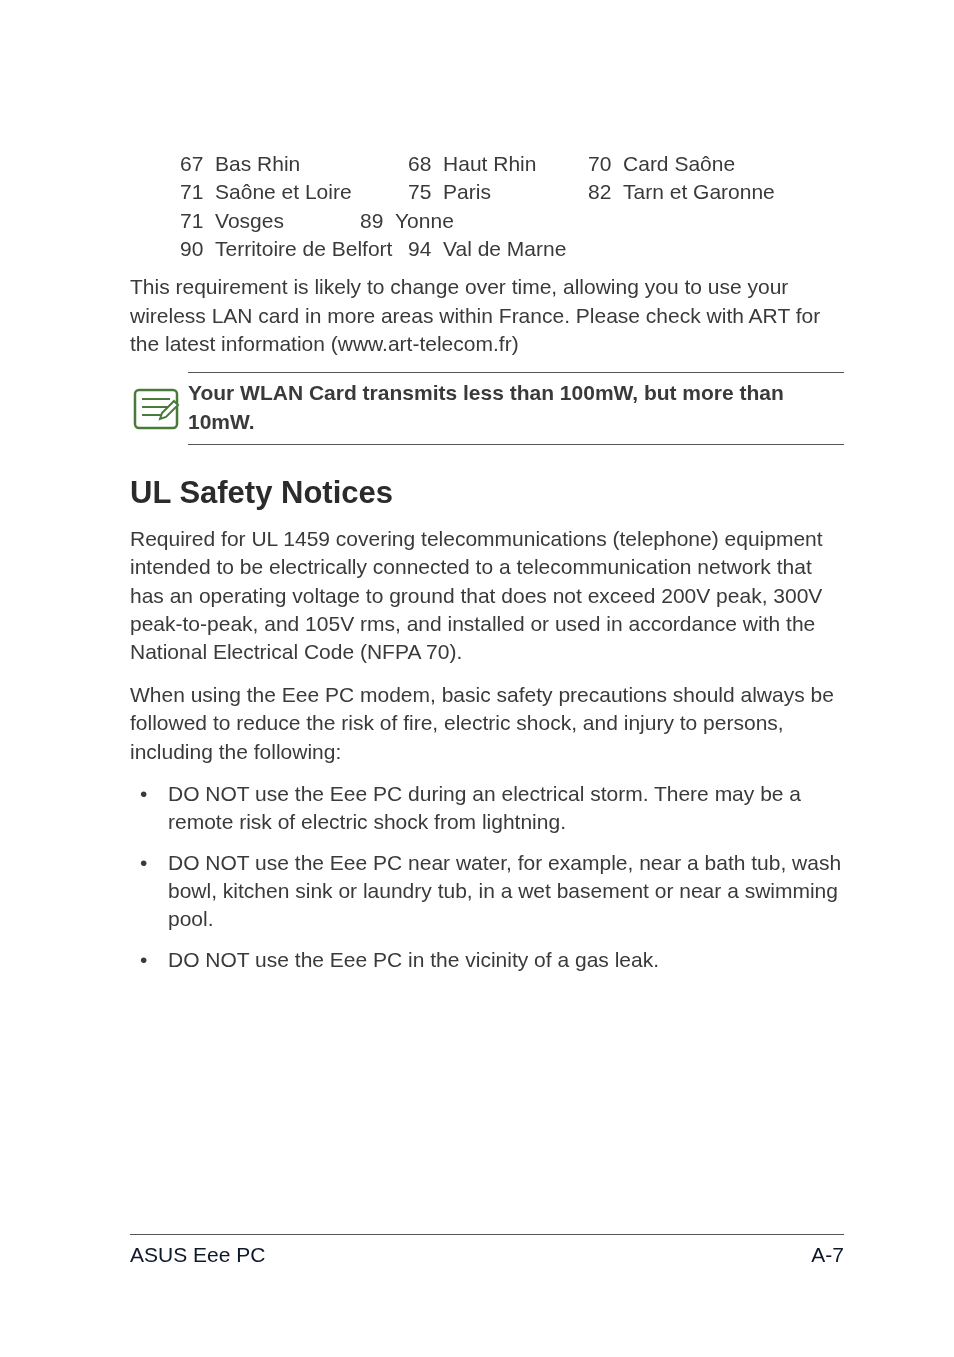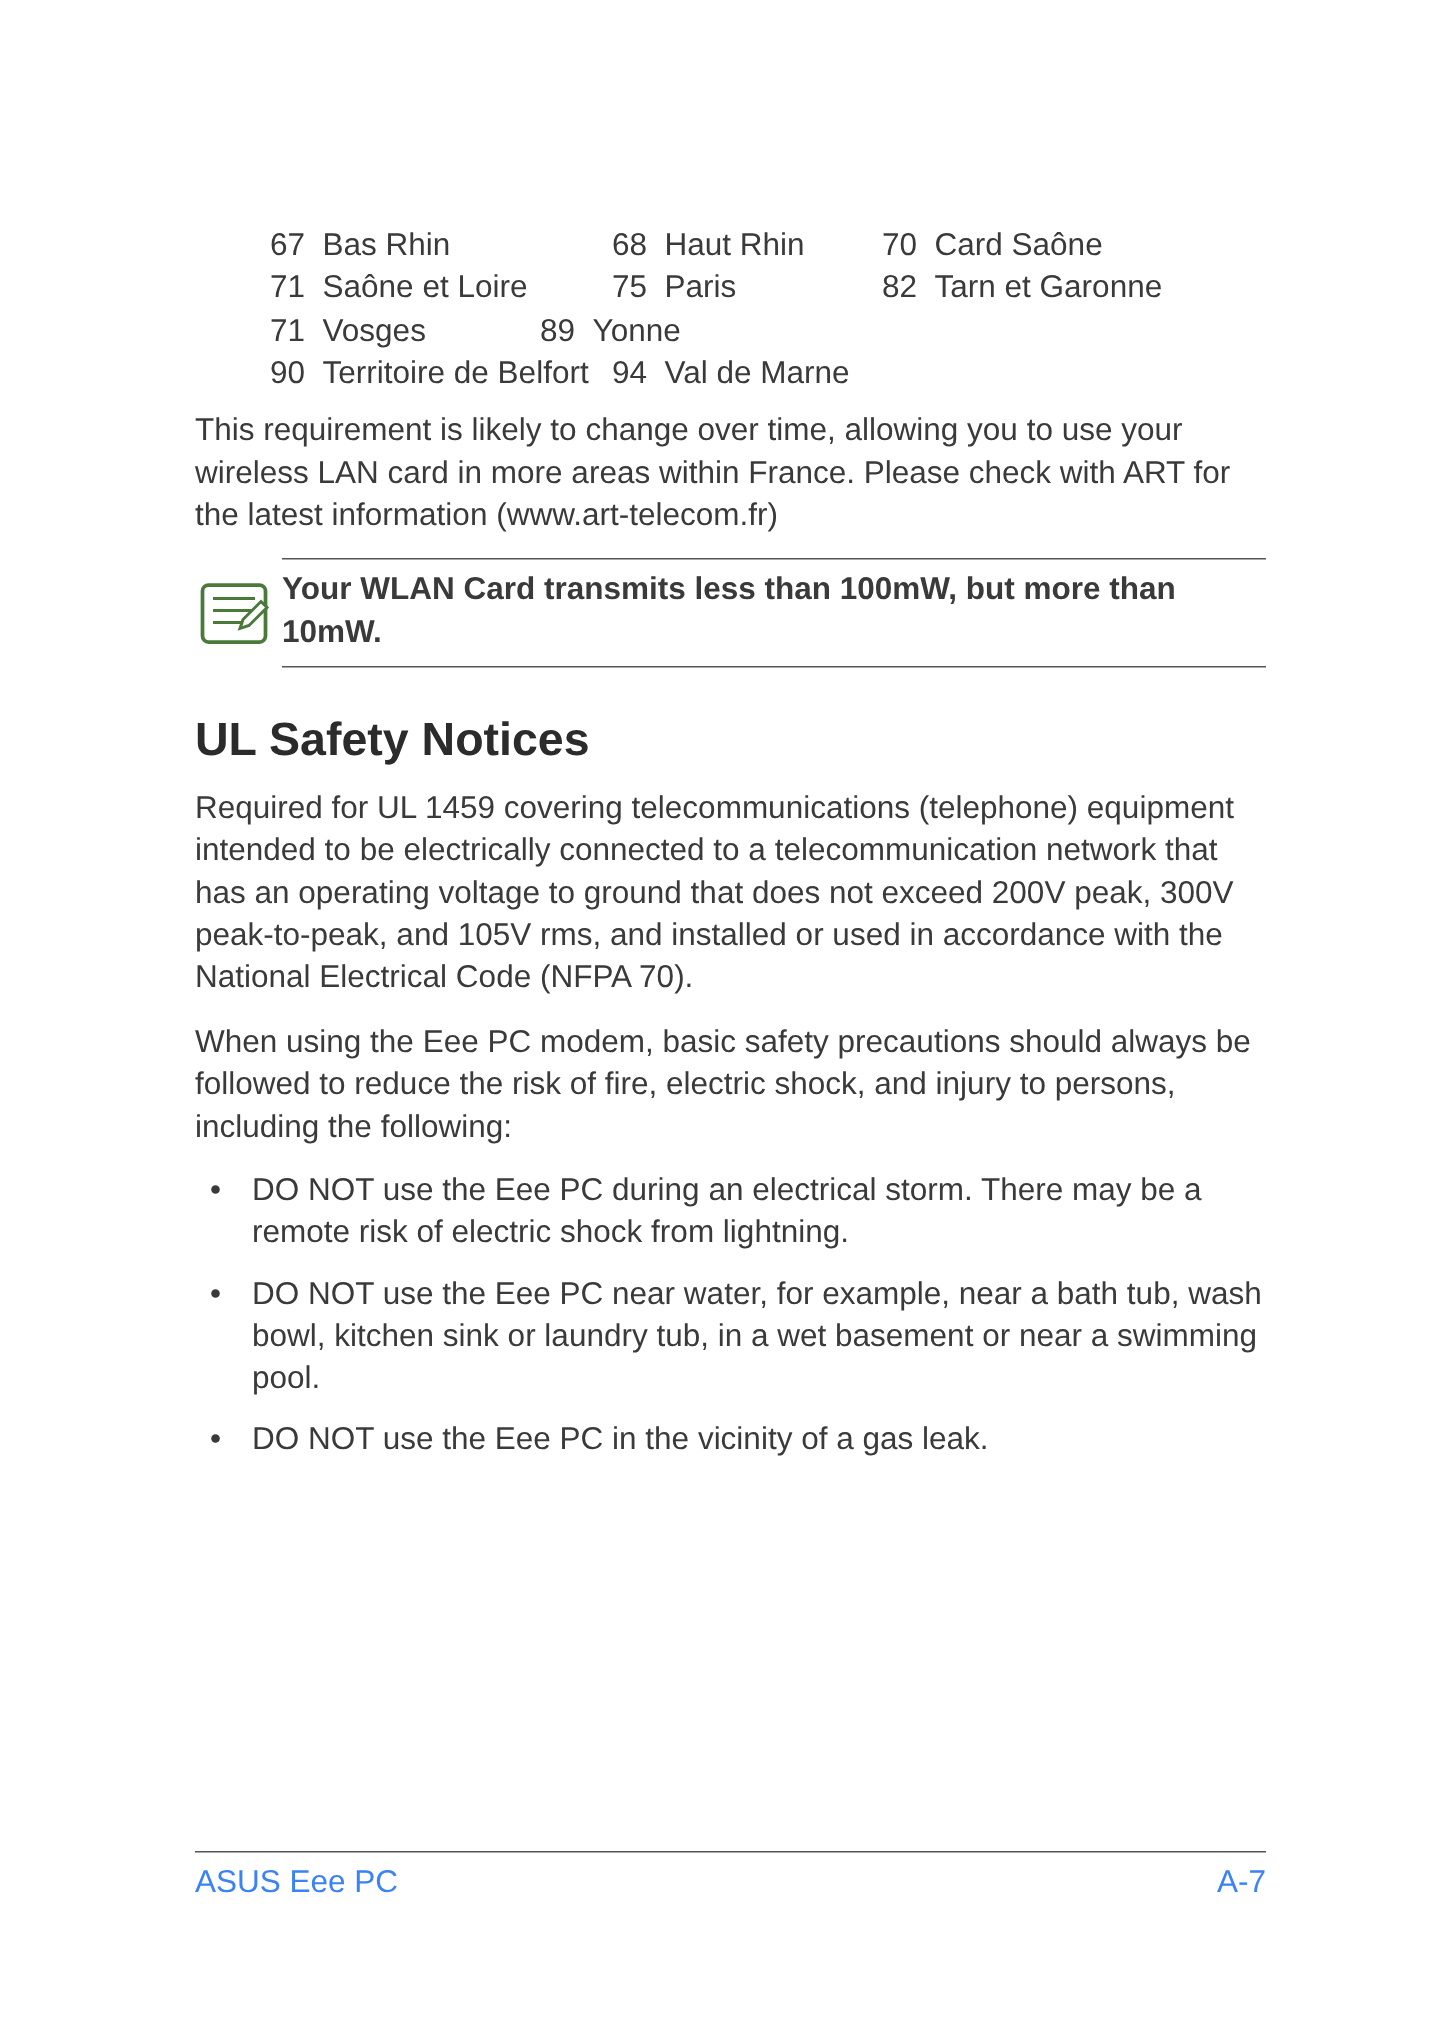--- a/index.html
+++ b/index.html
@@ -84,21 +84,21 @@
   .footer {
     position: absolute;
     left: 130px;
     right: 110px;
     bottom: 90px;
     border-top: 1.5px solid #555;
     padding-top: 8px;
     display: flex;
     justify-content: space-between;
     font-size: 21px;
-    color: #3b82f6;
+    color: #0f172a;
   }
 </style>
 </head>
 <body>
 
 <div class="page">
 
   <div class="dept-table">
     <div class="dept-row">
       <div class="dept-cell c1"><span>67</span>&nbsp;&nbsp;<span>Bas Rhin</span></div>

